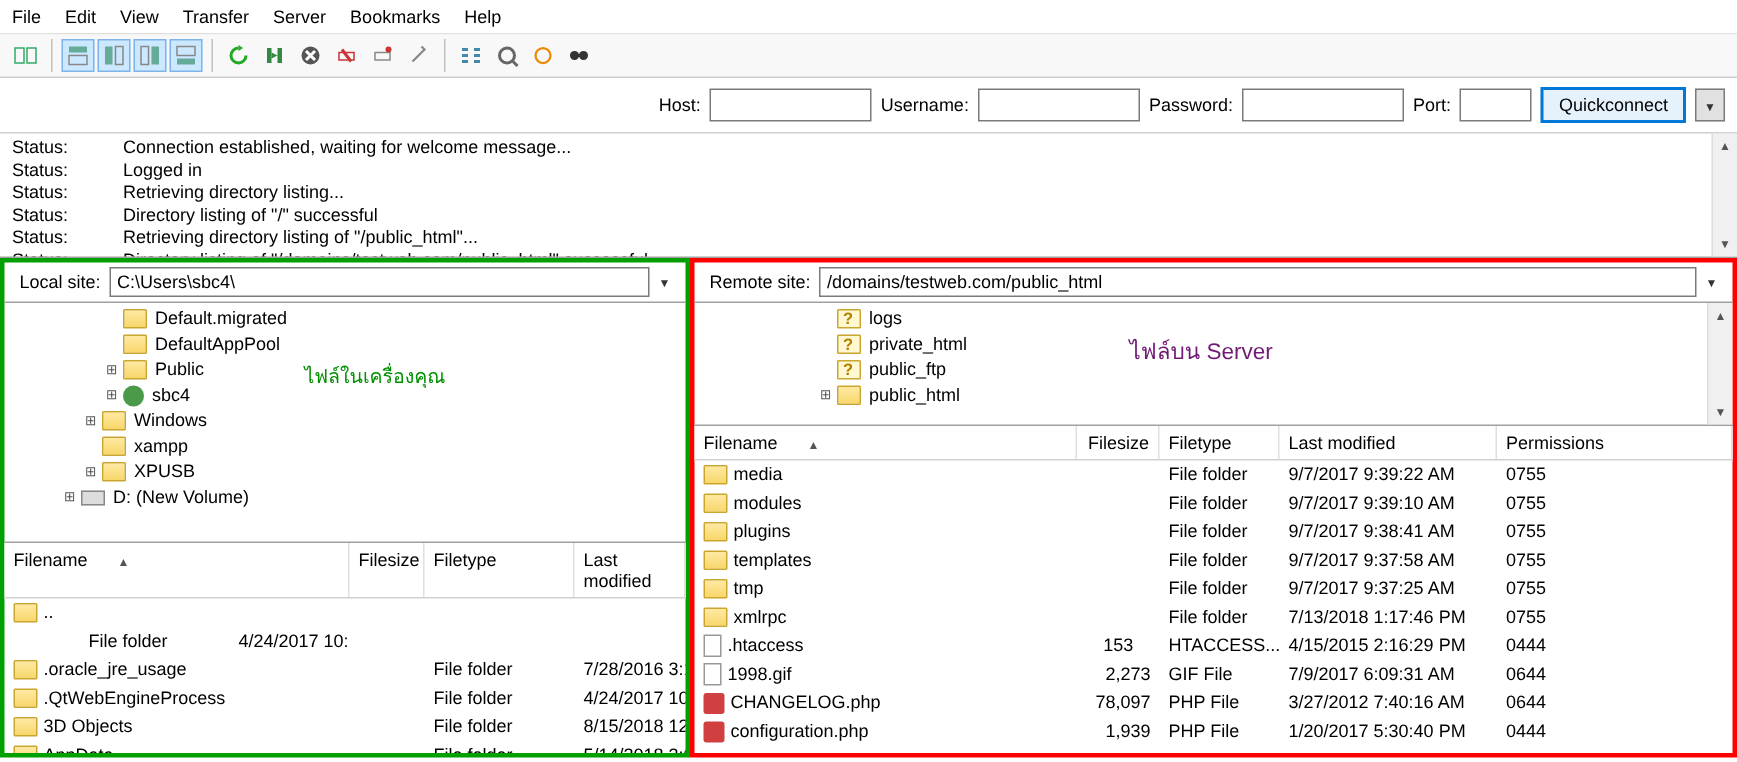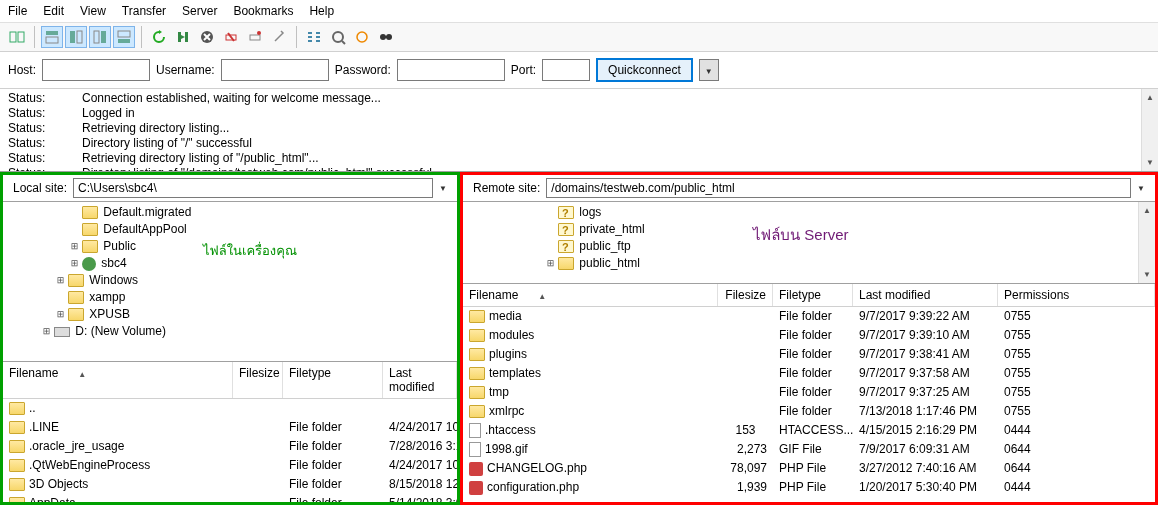--- a/index.html
+++ b/index.html
@@ -2,21 +2,21 @@
 <html><head>
 <meta charset="utf-8">
 <style>
 * { box-sizing: border-box; margin: 0; padding: 0; }
 body { font-family: "Segoe UI", Tahoma, sans-serif; font-size: 12px; background: #fff; color: #000; width: 1158px; height: 508px; overflow: hidden; }
 .menubar { display: flex; gap: 16px; padding: 4px 8px; border-bottom: 1px solid #e0e0e0; align-items: flex-end; }
 .menubar span { cursor: default; }
 .toolbar { display: flex; align-items: center; gap: 2px; padding: 3px 6px; border-bottom: 1px solid #d0d0d0; background: #f8f8f8; }
 .toolbar .sep { width: 1px; height: 22px; background: #c0c0c0; margin: 0 4px; }
 .tbtn { width: 22px; height: 22px; display: flex; align-items: center; justify-content: center; border: 1px solid transparent; cursor: pointer; }
-.quickbar { display: flex; align-items: center; gap: 6px; padding: 6px 8px; border-bottom: 1px solid #d0d0d0; }
+.quickbar { display: flex; align-items: center; gap: 6px; padding: 6px 8px; border-bottom: 1px solid #d0d0d0; justify-content: flex-end; }
 .quickbar label { font-size: 12px; }
 .quickbar input { border: 1px solid #7a7a7a; padding: 2px 4px; font-size: 12px; height: 22px; }
 .btn { border: 1px solid #7a7a7a; background: #e1e1e1; padding: 3px 10px; cursor: pointer; font-size: 12px; }
 .btn.blue { border: 2px solid #0078d7; background: #e5f1fb; }
 .btn.drop { width: 20px; padding: 3px 2px; }
 .log { height: 83px; overflow: hidden; border-bottom: 1px solid #a0a0a0; padding: 2px 8px; line-height: 15px; position: relative; }
 .log .row { display: flex; gap: 24px; }
 .log .row .lbl { width: 50px; }
 .panels { display: flex; height: 333px; }
 .panel { flex: 1; display: flex; flex-direction: column; border-right: 1px solid #a0a0a0; }
@@ -273,24 +273,20 @@
         <div class="listrow">
     <div class="col-name" style="width:230px">
             <span class="folder-i"></span>
             <span>..</span>
           </div>
     <div style="width:50px;text-align:right"></div>
     <div style="width:100px"></div>
     <div style="flex:1"></div>
   </div>
         <div class="listrow">
-    <div class="col-name" style="width:230px">
-            <span class="folder-i"></span>
-            <span>.LINE</span>
-          </div>
     <div style="width:50px;text-align:right"></div>
     <div style="width:100px">File folder</div>
     <div style="flex:1">4/24/2017 10:</div>
   </div>
         <div class="listrow">
     <div class="col-name" style="width:230px">
             <span class="folder-i"></span>
             <span>.oracle_jre_usage</span>
           </div>
     <div style="width:50px;text-align:right"></div>

